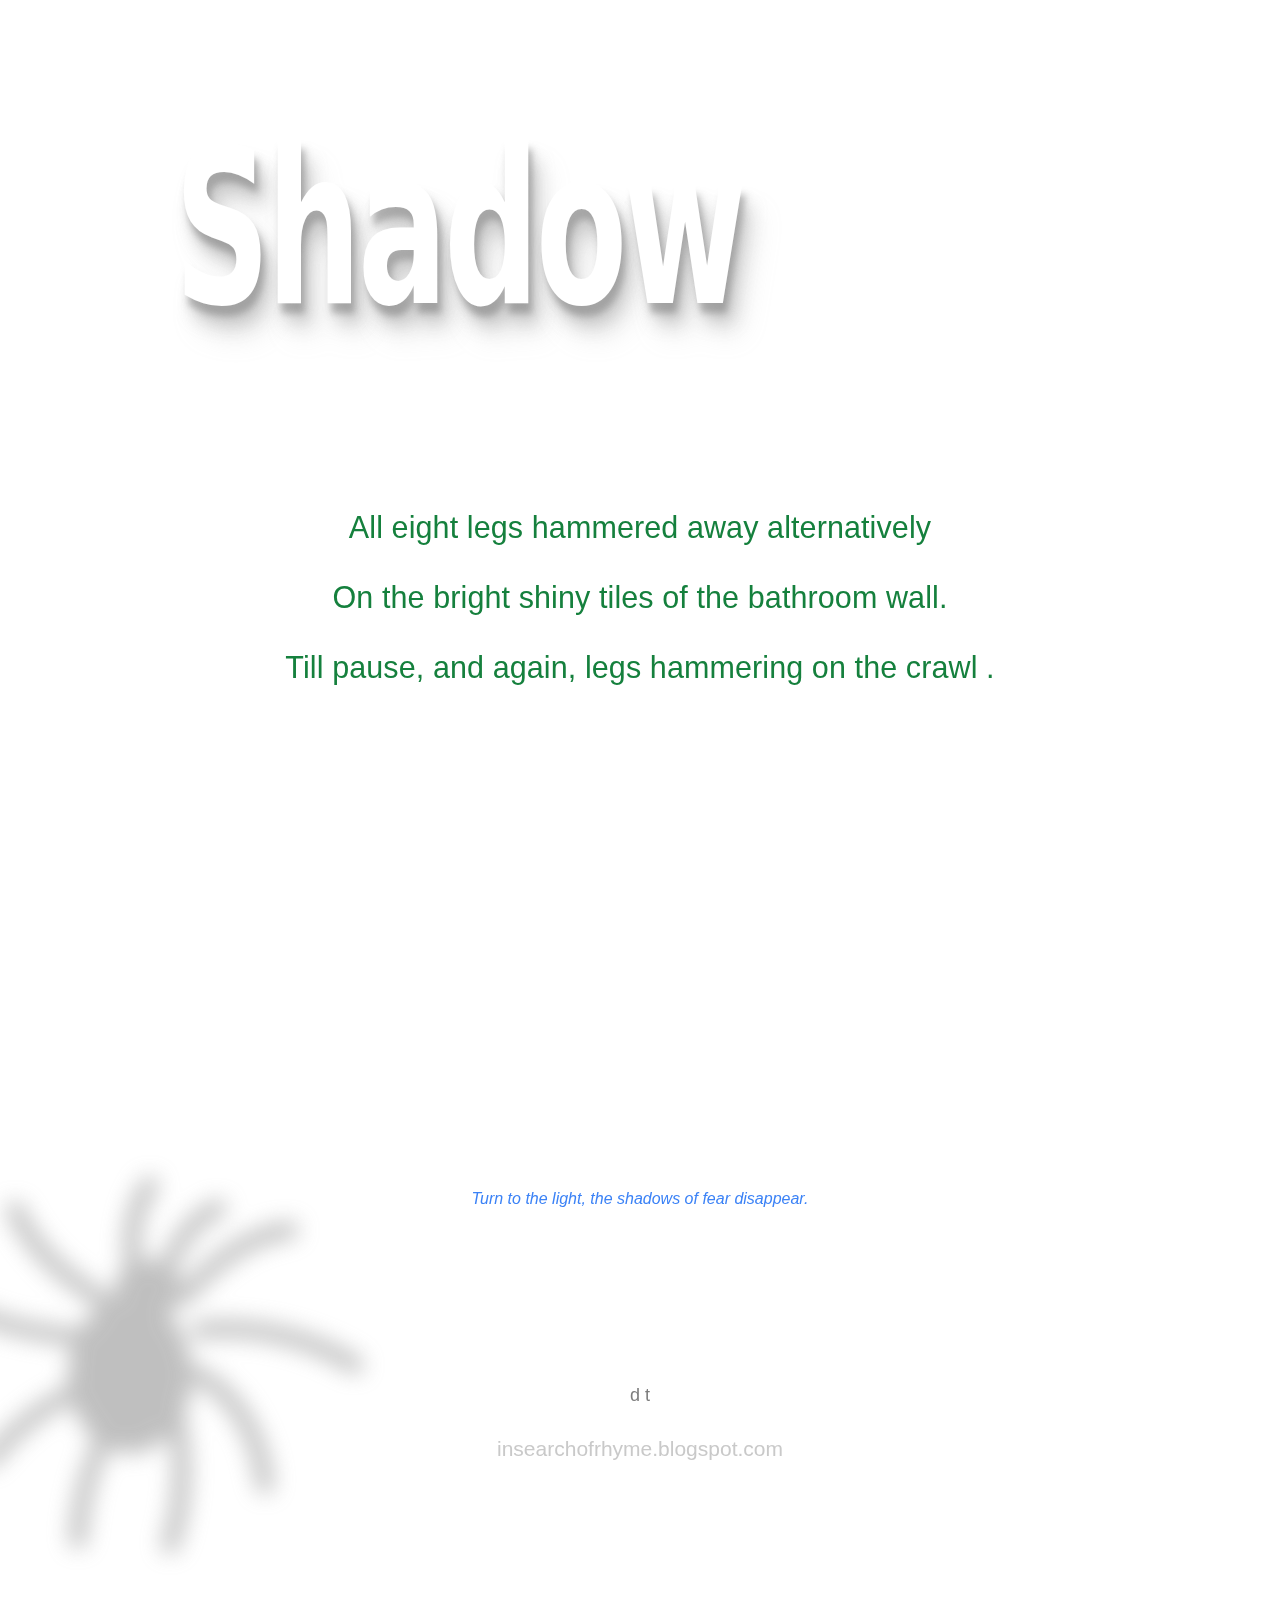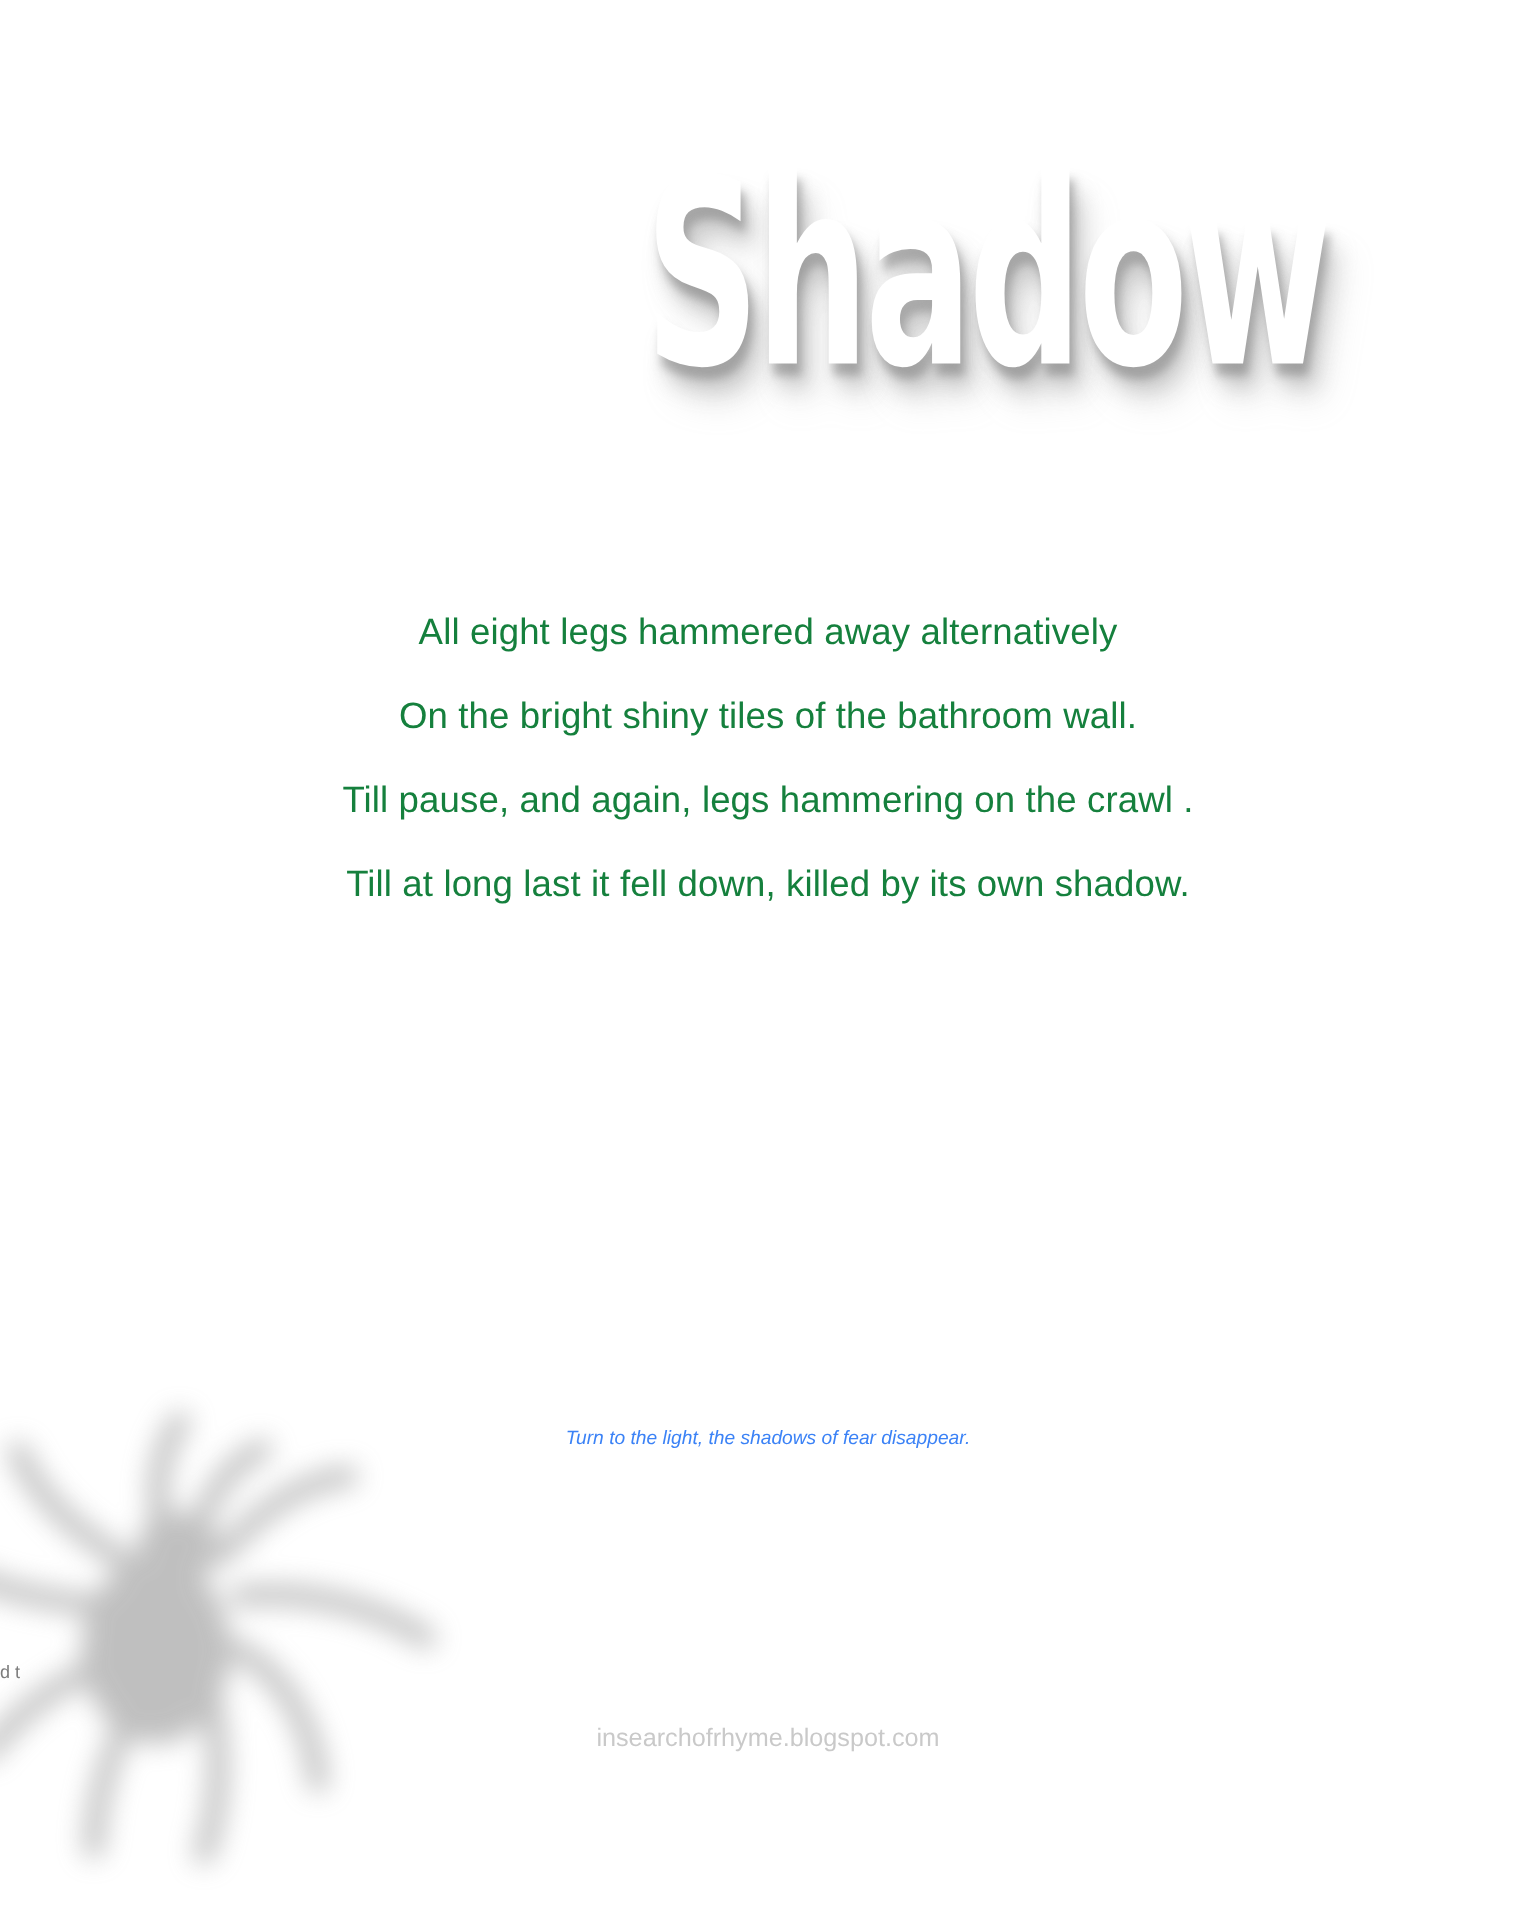--- a/index.html
+++ b/index.html
@@ -15,21 +15,21 @@
     font-family: "Liberation Sans", sans-serif;
     color: #3f3f3f;
   }
 
   
   .title-wrap {
     position: absolute;
     top: 130px;
     left: 0;
     width: 100%;
-    text-align: right;
+    text-align: left;
     pointer-events: none;
   }
   .title {
     display: inline-block;
     font-family: "DejaVu Sans", sans-serif;
     font-weight: 700;
     font-size: 215px;
     line-height: 0.92;
     letter-spacing: -6px;
     transform: scaleX(0.62);
@@ -68,21 +68,22 @@
     font-size: 16px;
     color: #3b82f6;
   }
 
   
   .byline {
     position: absolute;
     top: 1385px;
     left: 0;
     width: 100%;
-    font-size: 15px;
+    text-align: center;
+    font-size: 18px;
     color: #7c7c7c;
   }
   .site {
     position: absolute;
     top: 1437px;
     left: 0;
     width: 100%;
     text-align: center;
     font-size: 21px;
     color: #c9c9c9;
@@ -105,21 +106,20 @@
 <body>
 
 <div class="title-wrap">
   <span class="title">Shadow</span>
 </div>
 
 <div class="poem">
   <div class="line">All eight legs hammered away alternatively</div>
   <div class="line">On the bright shiny tiles of the bathroom wall.</div>
   <div class="line">Till pause, and again, legs hammering on the crawl .</div>
-  <div class="line">Till at long last it fell down, killed by its own shadow.</div>
 </div>
 
 <div class="epigraph">Turn to the light, the shadows of fear disappear.</div>
 
 <div class="byline">d t</div>
 <div class="site">insearchofrhyme.blogspot.com</div>
 
 <div class="spider">
   <svg width="500" height="470" viewBox="0 0 500 470" xmlns="http://www.w3.org/2000/svg">
     <g fill="none" stroke="#8c8c8c" stroke-width="17" stroke-linecap="round">

